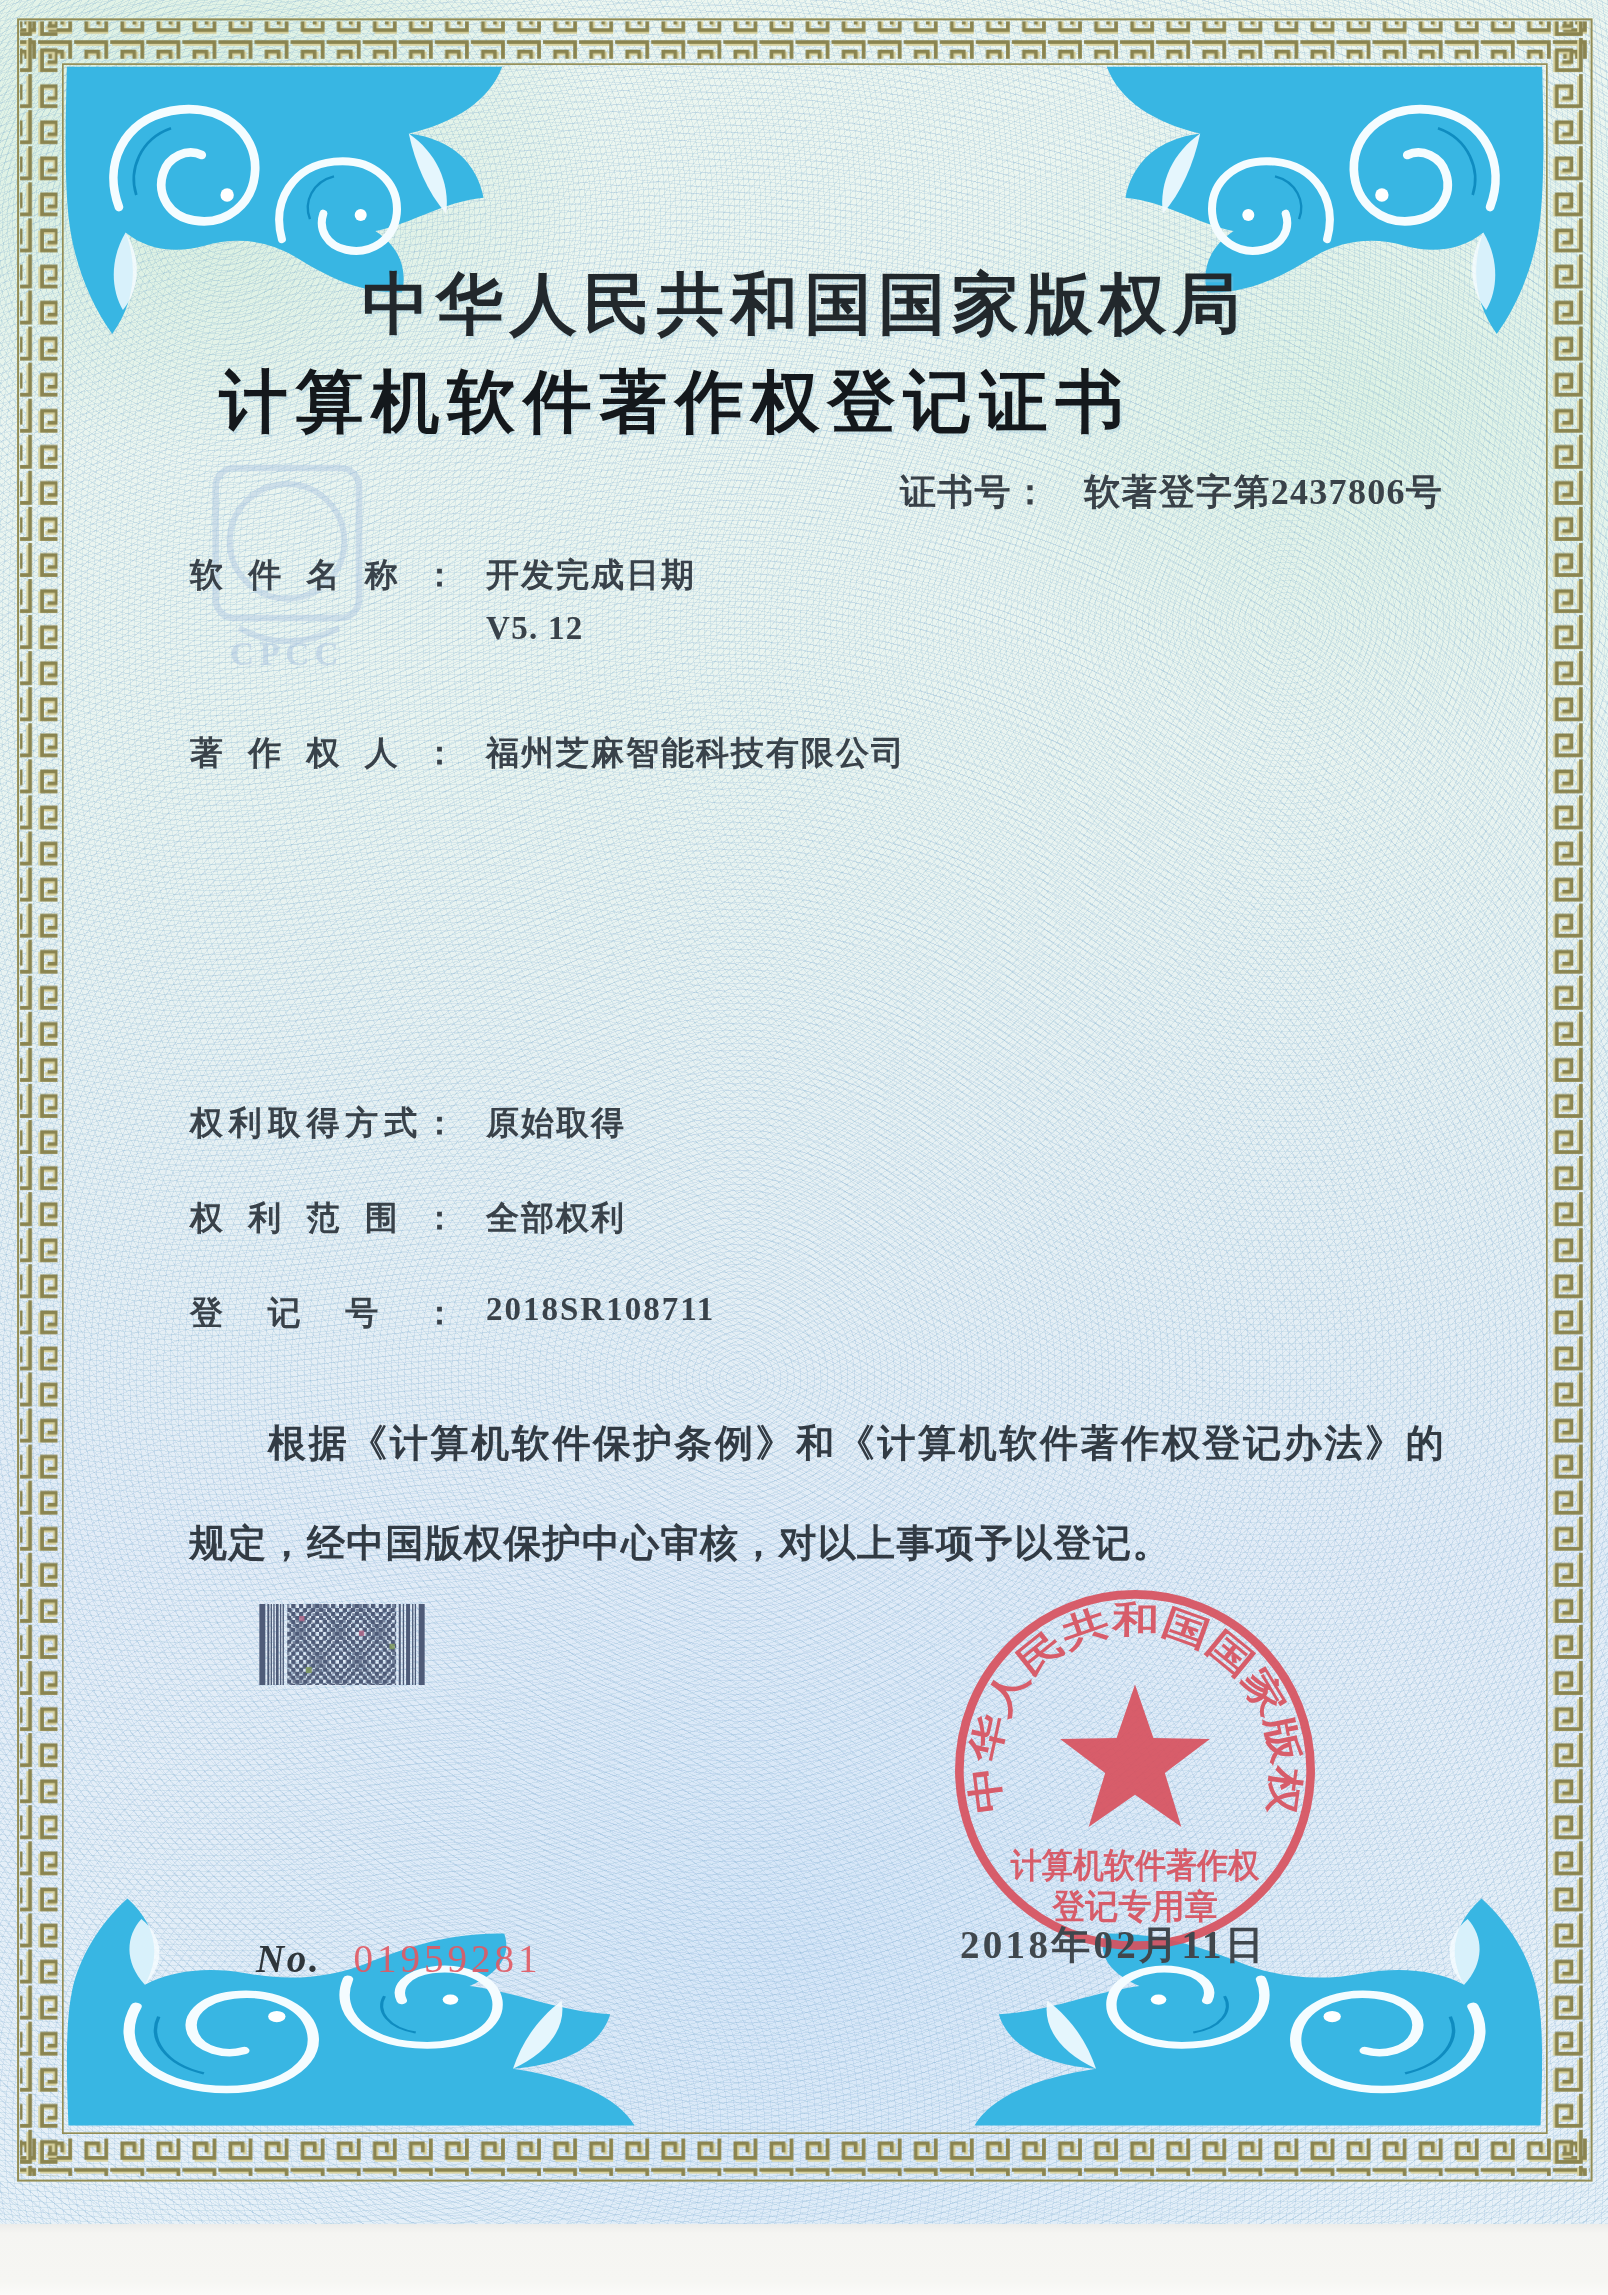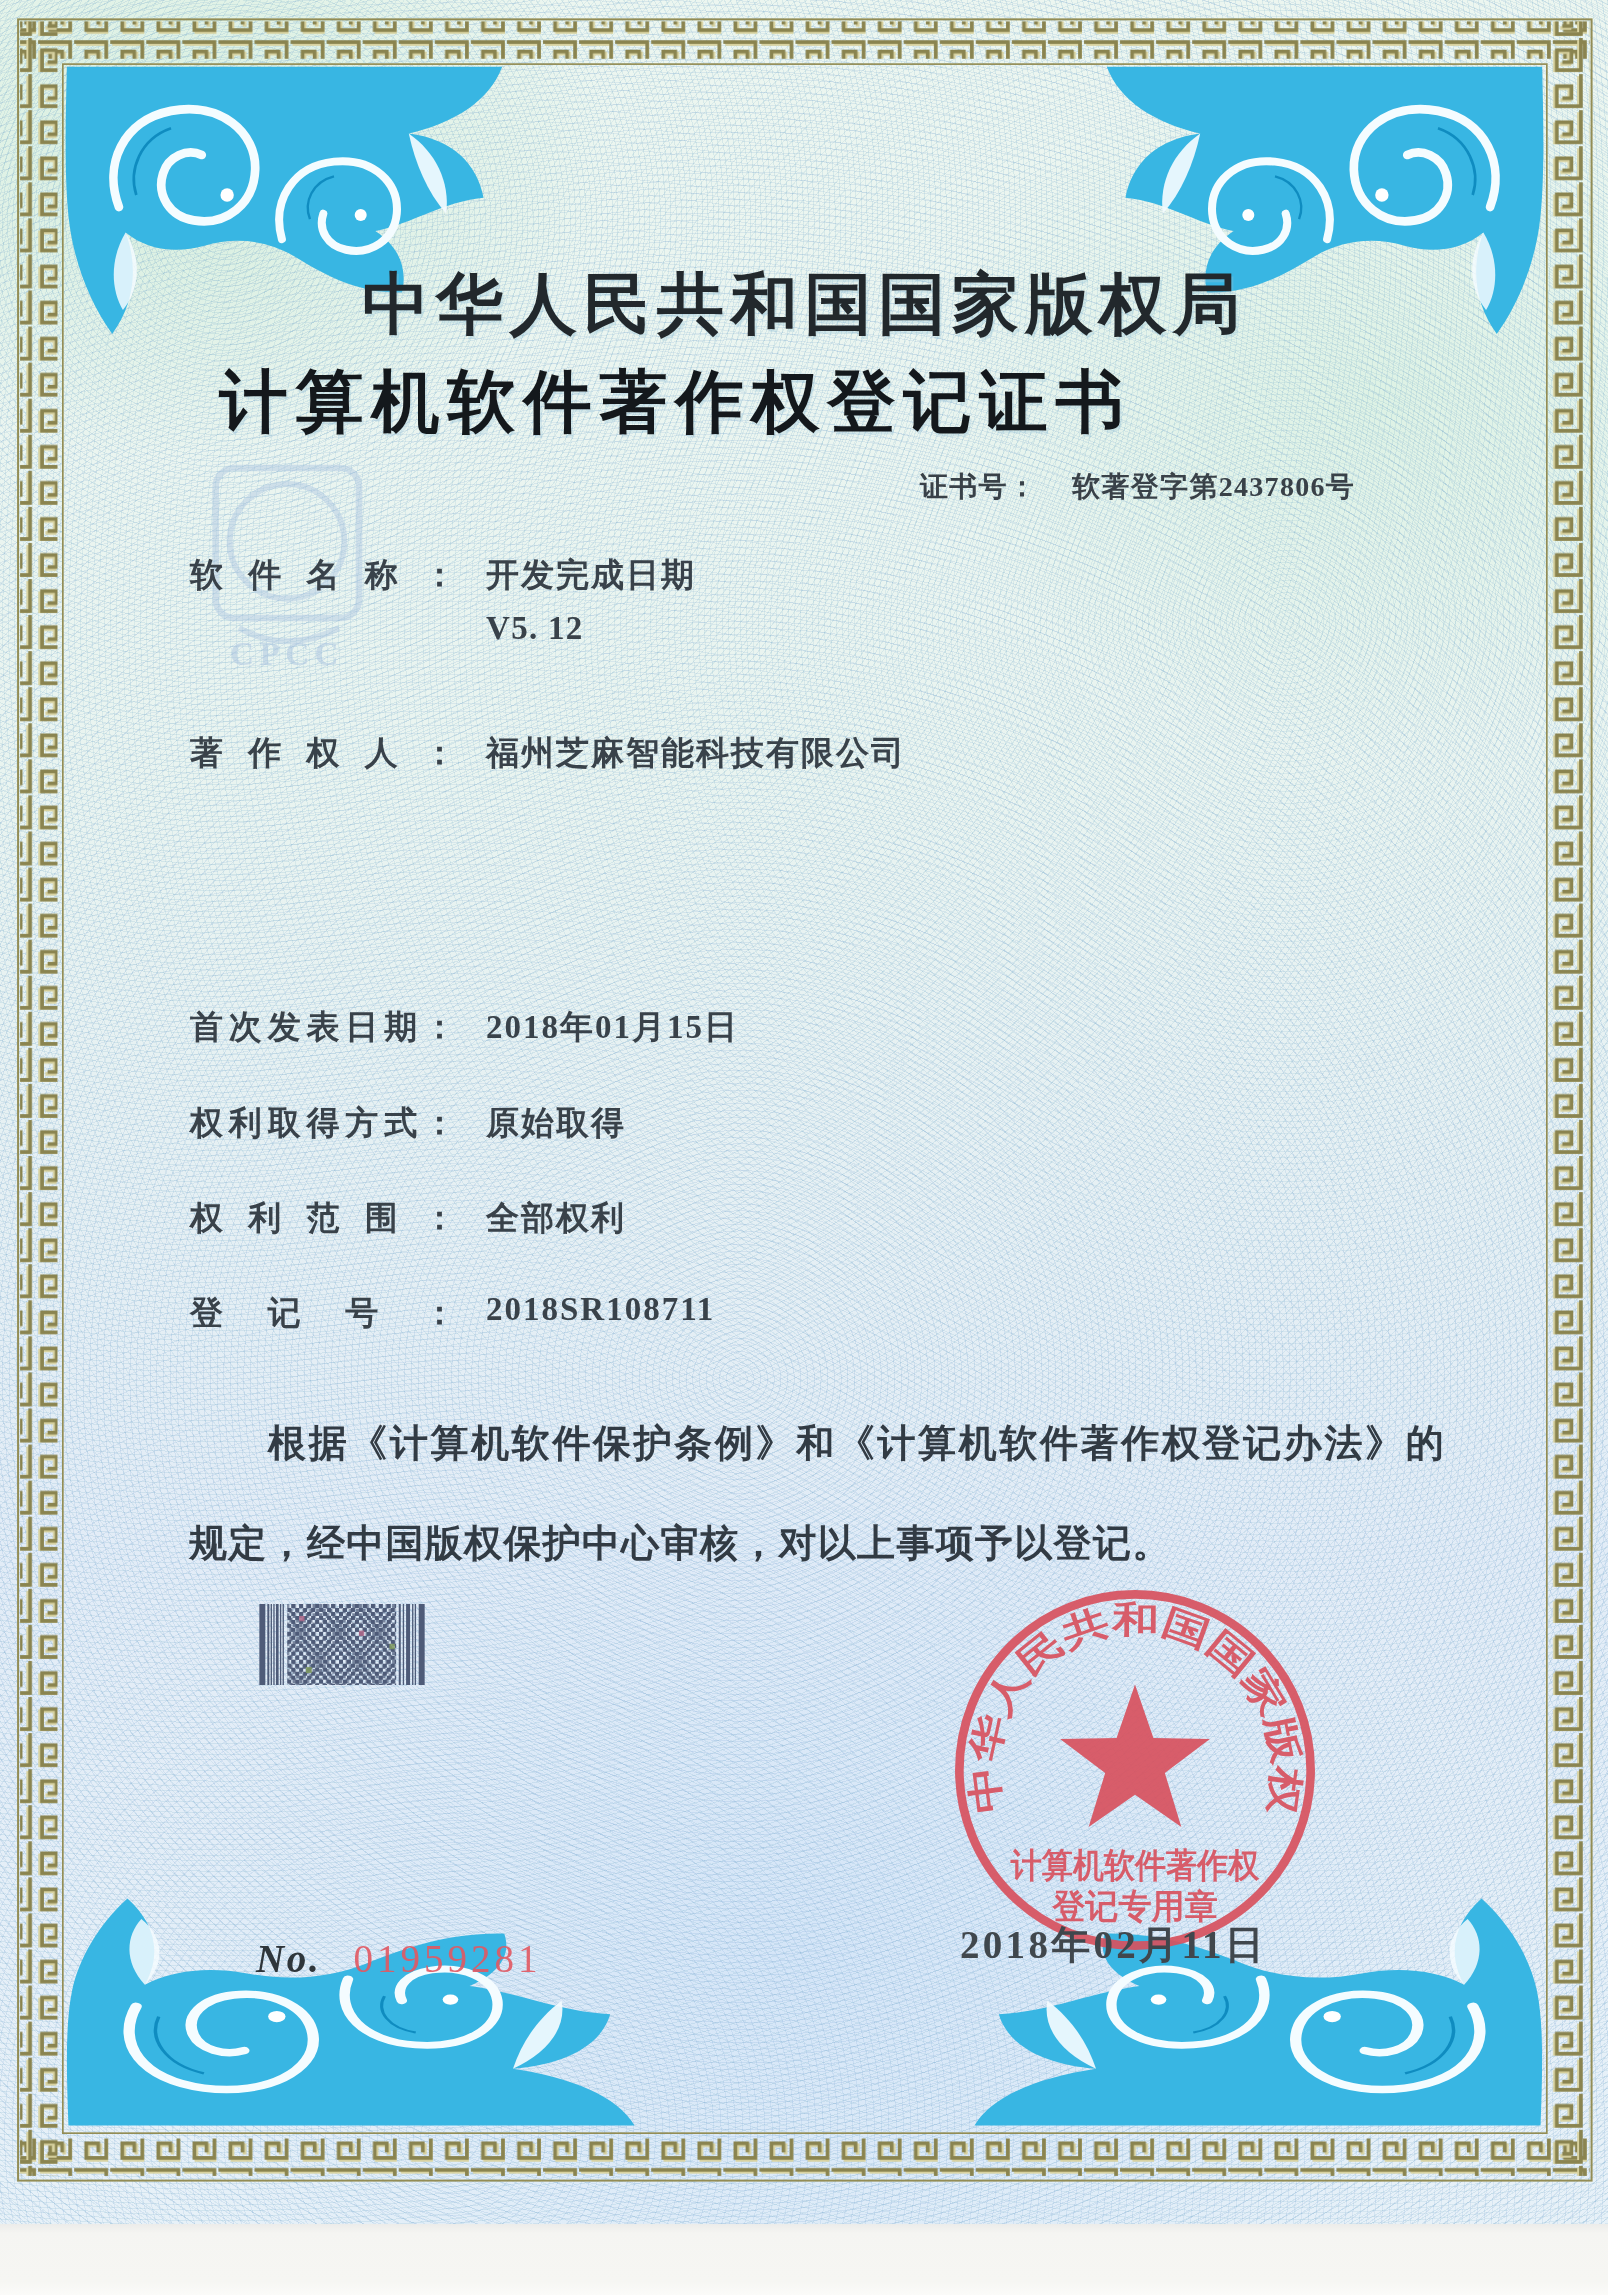--- a/index.html
+++ b/index.html
@@ -20,21 +20,21 @@
   }
   .frame-svg{position:absolute;left:0;top:0;}
   .abs{position:absolute;}
   
   .authority{position:absolute;left:0;top:259px;width:1609px;text-align:center;
     font-size:67px;font-weight:700;color:#22282c;letter-spacing:6.7px;
     text-shadow:2px 2.7px 0 rgba(150,195,215,0.30);}
   .cert-title{position:absolute;left:0;top:357px;width:1351px;text-align:center;
     font-size:68px;font-weight:700;color:#14181c;letter-spacing:8px;
     text-shadow:2px 2.7px 0 rgba(150,195,215,0.28);}
-  .certno{position:absolute;left:920px;top:468px;font-size:28px;color:#394148;
+  .certno{position:absolute;left:900px;top:468px;font-size:36px;color:#394148;
     font-weight:700;letter-spacing:1.3px;}
   .certno .val{margin-left:35px;}
   
   .row{position:absolute;left:190px;white-space:nowrap;font-size:33px;color:#39424a;}
   .row .lbl{display:inline-block;width:266px;text-align:justify;text-align-last:justify;
     font-weight:700;vertical-align:top;}
   .row .vcol{display:inline-block;margin-left:30px;vertical-align:top;font-weight:700;
     letter-spacing:2px;}
   .row .v2{margin-top:12px;letter-spacing:1.3px;}
   
@@ -113,23 +113,20 @@
     <div class="certno">
       <span>证书号：</span><span class="val">软著登字第2437806号</span>
     </div>
 
     <div class="row" style="top:553px;">
       <span class="lbl">软件名称：</span><span class="vcol"><div>开发完成日期</div><div class="v2">V5. 12</div></span>
     </div>
     <div class="row" style="top:731px;">
       <span class="lbl">著作权人：</span><span class="vcol">福州芝麻智能科技有限公司</span>
     </div>
-    <div class="row" style="top:1005px;">
-      <span class="lbl">首次发表日期：</span><span class="vcol">2018年01月15日</span>
-    </div>
     <div class="row" style="top:1196px;">
       <span class="lbl">权利范围：</span><span class="vcol">全部权利</span>
     </div>
     <div class="row" style="top:1101px;">
       <span class="lbl">权利取得方式：</span><span class="vcol">原始取得</span>
     </div>
     <div class="row" style="top:1291px;">
       <span class="lbl">登记号：</span><span class="vcol">2018SR108711</span>
     </div>
 

